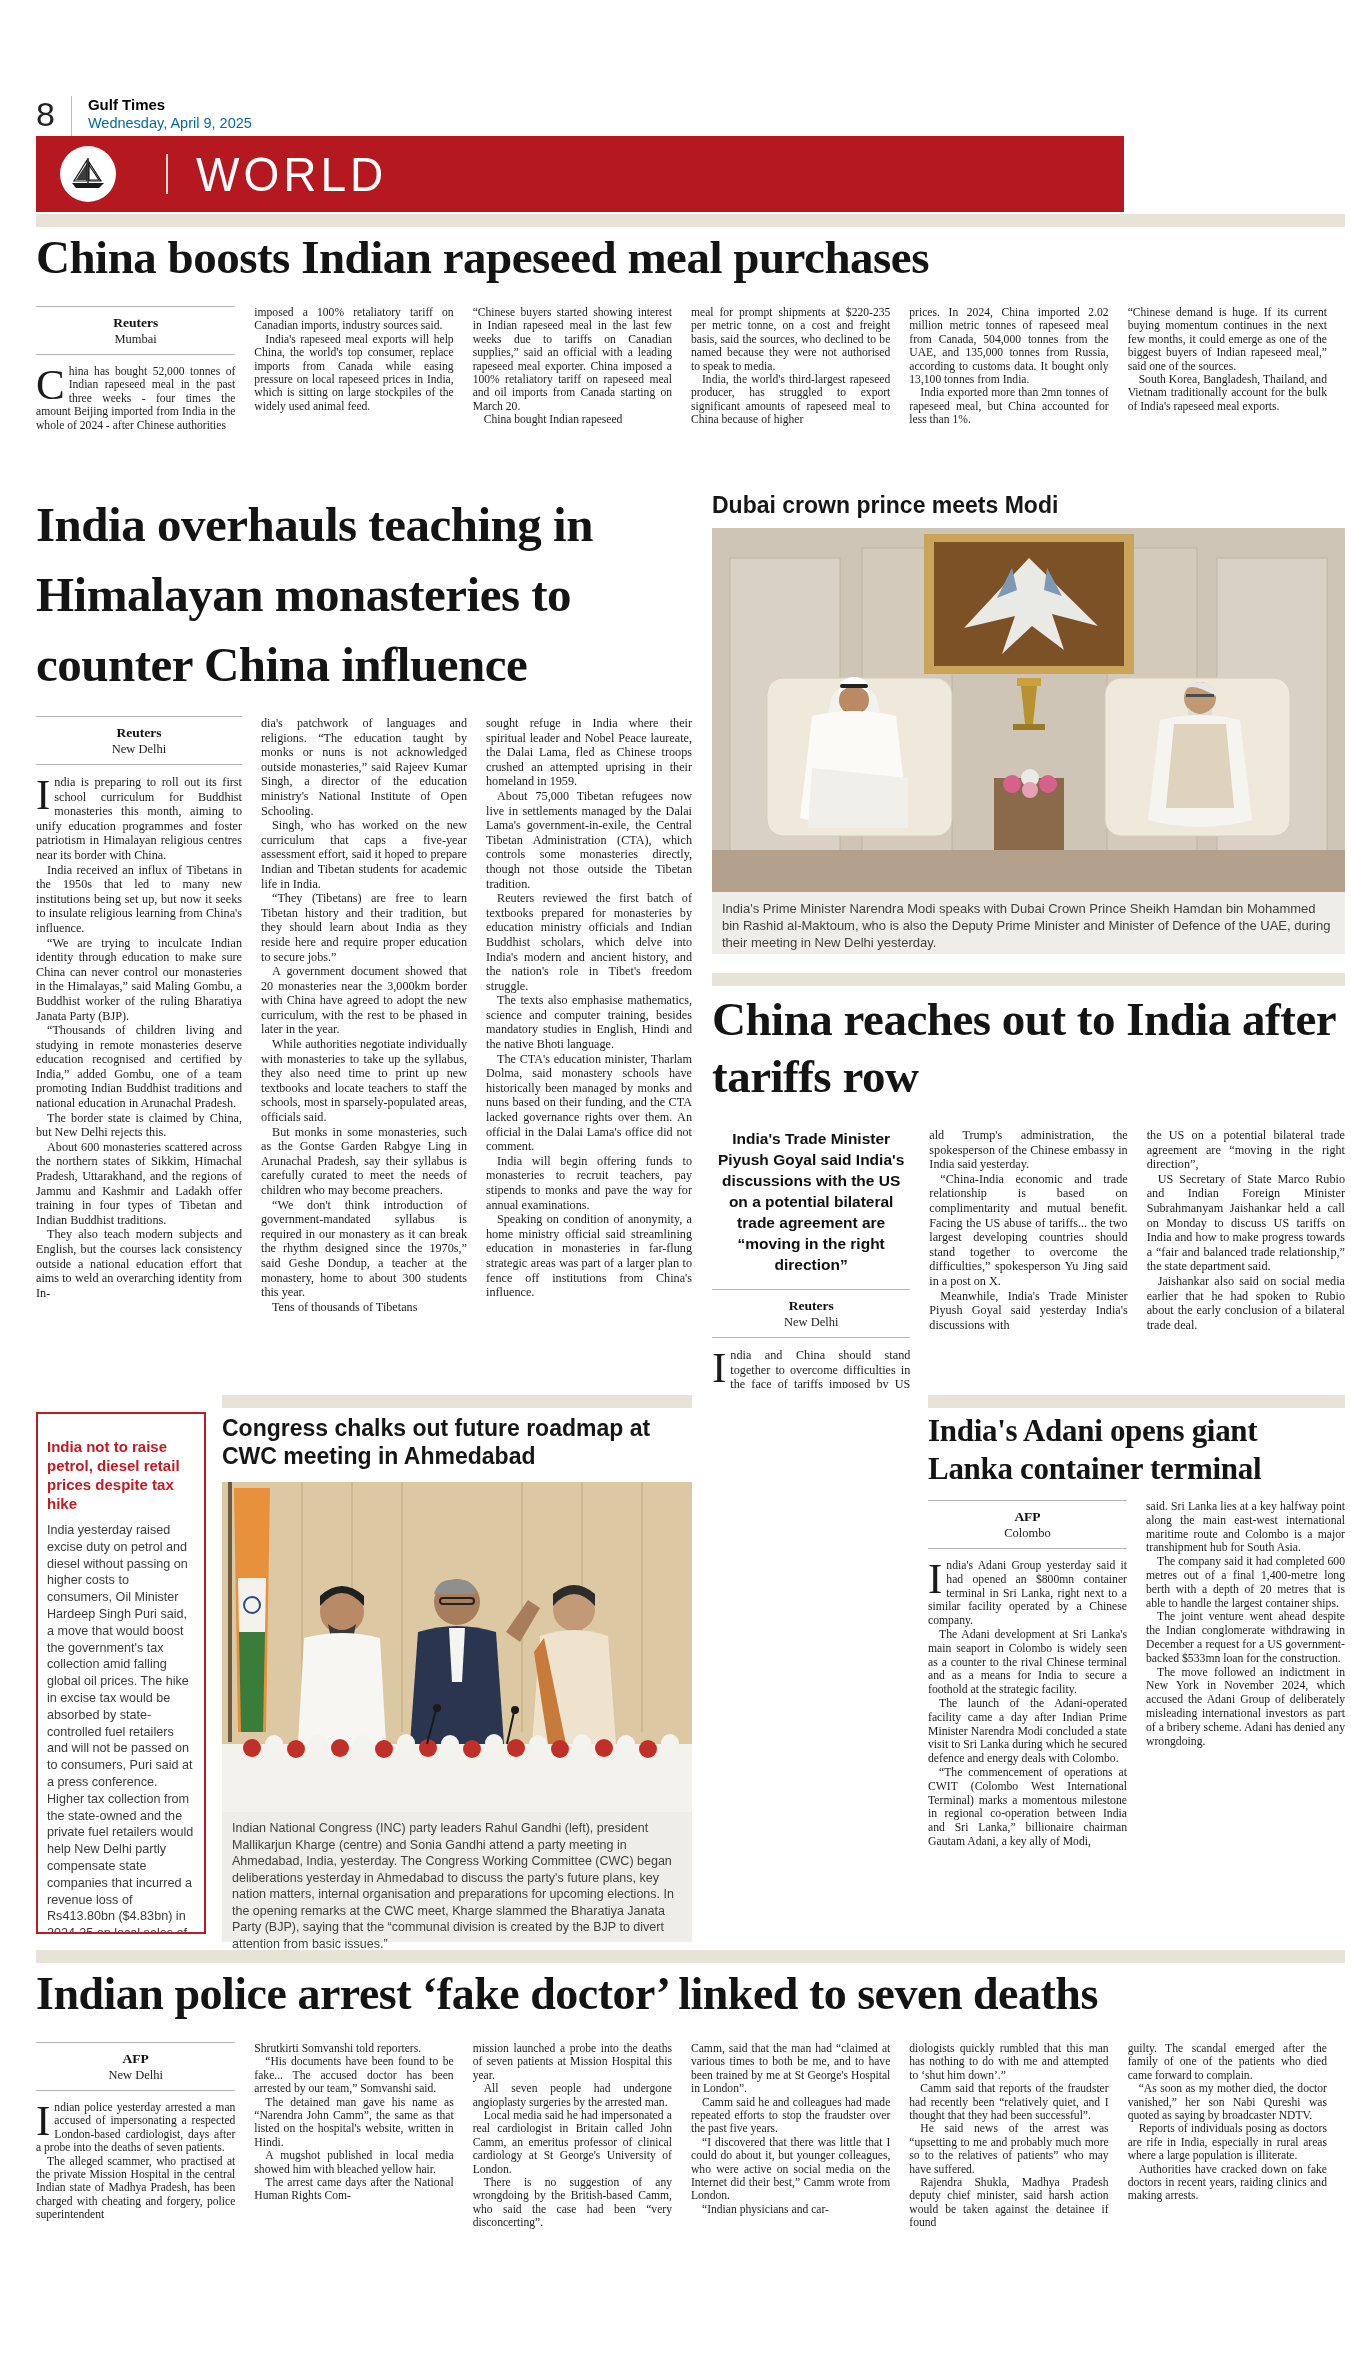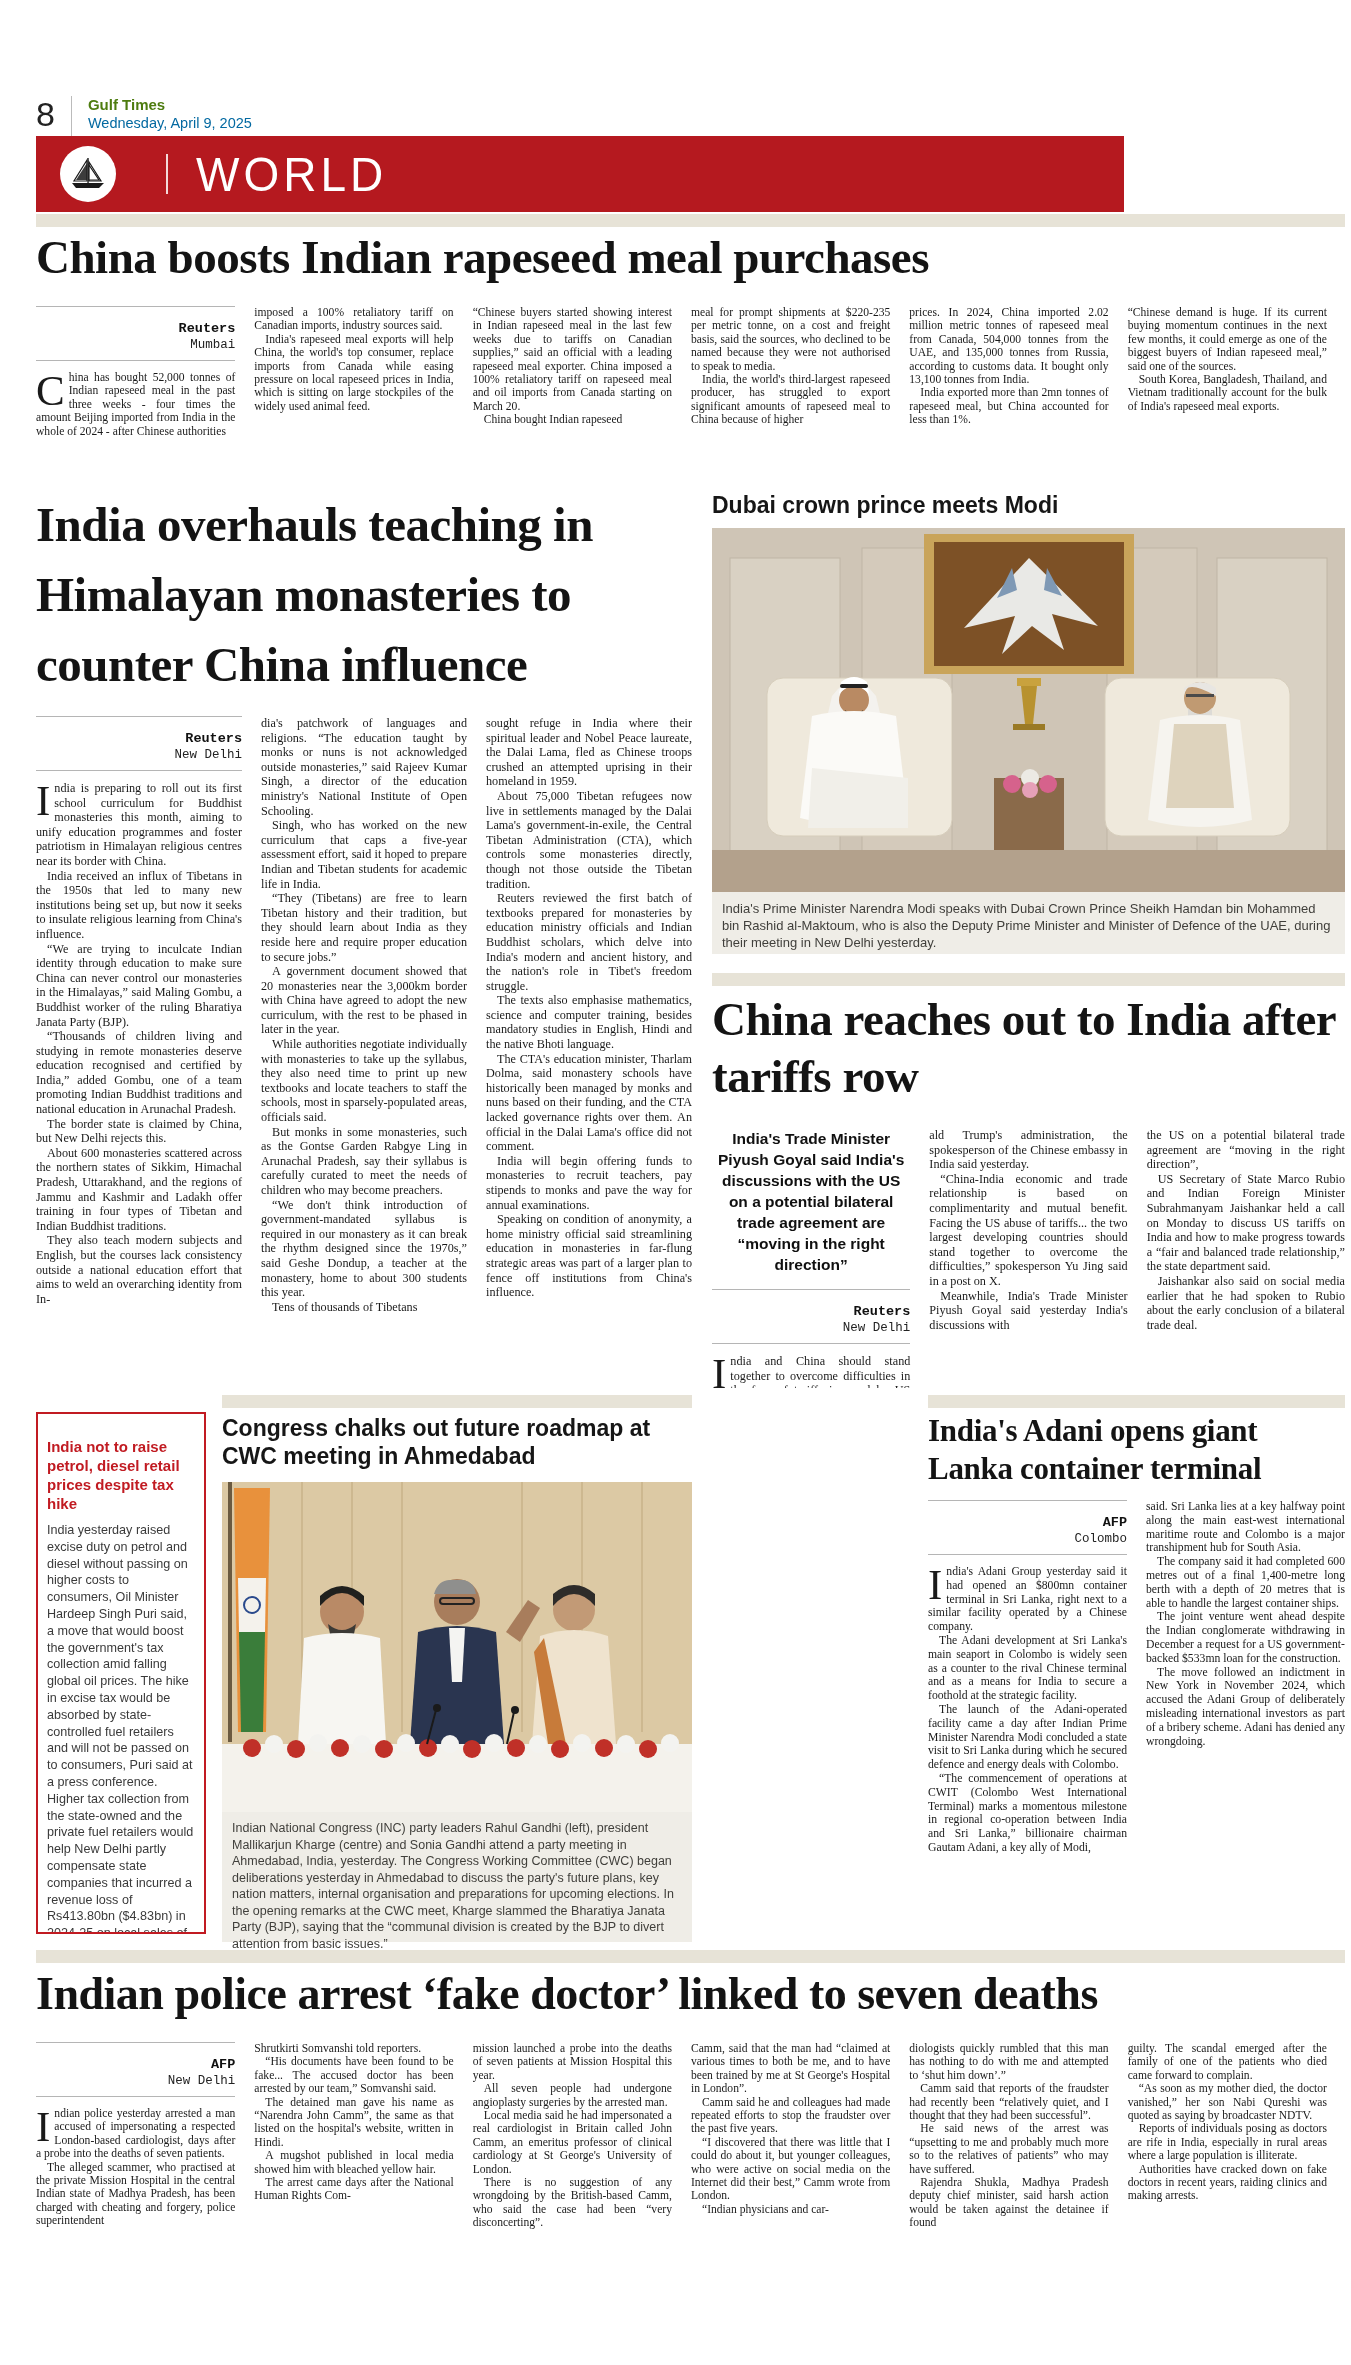--- a/index.html
+++ b/index.html
@@ -2,21 +2,21 @@
 <html><head>
 <meta charset="utf-8">
 <style>
   html,body{margin:0;padding:0;background:#888;}
   #page{position:relative;width:1351px;height:2365px;background:#ffffff;margin:0 auto;
         font-family:"Liberation Serif",serif;color:#1a1a1a;overflow:hidden;}
   
   .pagehead{position:absolute;left:36px;top:96px;display:flex;align-items:flex-start;height:42px;}
   .pnum{font-family:"Liberation Sans",sans-serif;font-size:34px;line-height:36px;color:#222;}
   .pdiv{width:1px;background:#bbb;height:40px;margin:0 16px;}
-  .paper{font-family:"Liberation Sans",sans-serif;font-weight:bold;font-size:15px;line-height:18px;color:#4d7c0f;}
+  .paper{font-family:"Liberation Sans",sans-serif;font-weight:bold;font-size:15px;line-height:18px;color:#000000;}
   .pdate{font-family:"Liberation Sans",sans-serif;font-size:14.5px;line-height:18px;color:#0369a1;}
   
   .banner{position:absolute;left:36px;top:136px;width:1088px;height:76px;background:#b5191f;
           display:flex;align-items:center;}
   .logo{width:56px;height:56px;border-radius:50%;background:#fff;margin-left:24px;display:flex;
         align-items:center;justify-content:center;}
   .vbar{width:2px;height:40px;background:#f4d9d9;margin:0 0 0 50px;}
   .sectitle{font-family:"Liberation Sans",sans-serif;font-size:46px;color:#ffffff;letter-spacing:4px;
             margin-left:28px;font-weight:normal;transform:scaleY(1.05);}
   
@@ -41,22 +41,22 @@
   .col{flex:1 1 0;min-width:0;}
   .a1{left:36px;top:306px;width:1291px;height:164px;font-size:11.6px;line-height:13.4px;}
   .a2{left:36px;top:716px;width:656px;height:672px;font-size:12.2px;line-height:14.6px;}
   .a3{left:712px;top:1128px;width:633px;height:260px;font-size:12.2px;line-height:14.6px;}
   .a4{left:928px;top:1500px;width:417px;height:436px;font-size:11.7px;line-height:13.8px;}
   .a5{left:36px;top:2042px;width:1291px;height:294px;font-size:11.6px;line-height:13.4px;}
   .cols p{margin:0;text-indent:11px;}
   .cols p.first{text-indent:0;}
   .dropcap{float:left;font-size:43px;line-height:35px;padding:2px 4px 0 0;font-family:"Liberation Serif",serif;}
   
-  .byline{border-top:1px solid #b5b5b5;border-bottom:1px solid #b5b5b5;padding:14px 0 7px;margin-bottom:10px;
-          font-family:Liberation Mono, monospace;text-align:right;}
+  .byline{border-top:1px solid #b5b5b5;border-bottom:1px solid #b5b5b5;padding:8px 0 7px;margin-bottom:10px;
+          font-family:Liberation Serif, serif;text-align:center;}
   .agency{font-weight:bold;font-size:13.5px;line-height:16px;color:#111;}
   .city{font-size:12.5px;line-height:16px;color:#222;}
   .pullquote{font-family:"Liberation Sans",sans-serif;font-weight:bold;font-size:15.5px;line-height:21px;
              color:#101010;text-align:center;padding-bottom:14px;}
   
   .photoblock{position:absolute;background:#efede7;}
   .pb1{left:712px;top:528px;width:633px;height:426px;}
   .pb2{left:222px;top:1482px;width:470px;height:460px;}
   .photoblock svg{display:block;}
   .caption{font-family:"Liberation Sans",sans-serif;color:#403f3b;padding:8px 10px 0 10px;}

